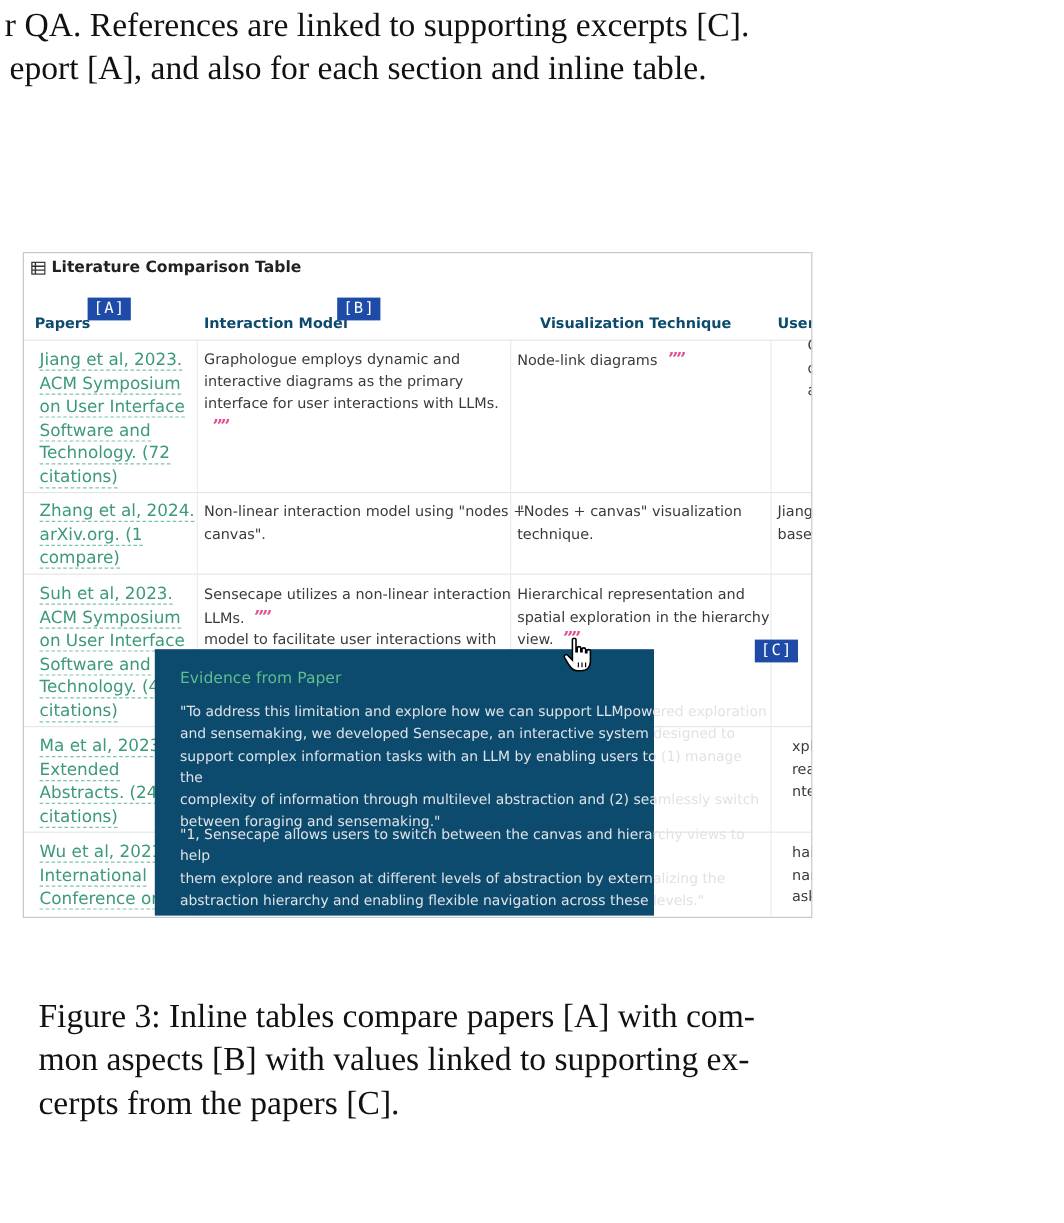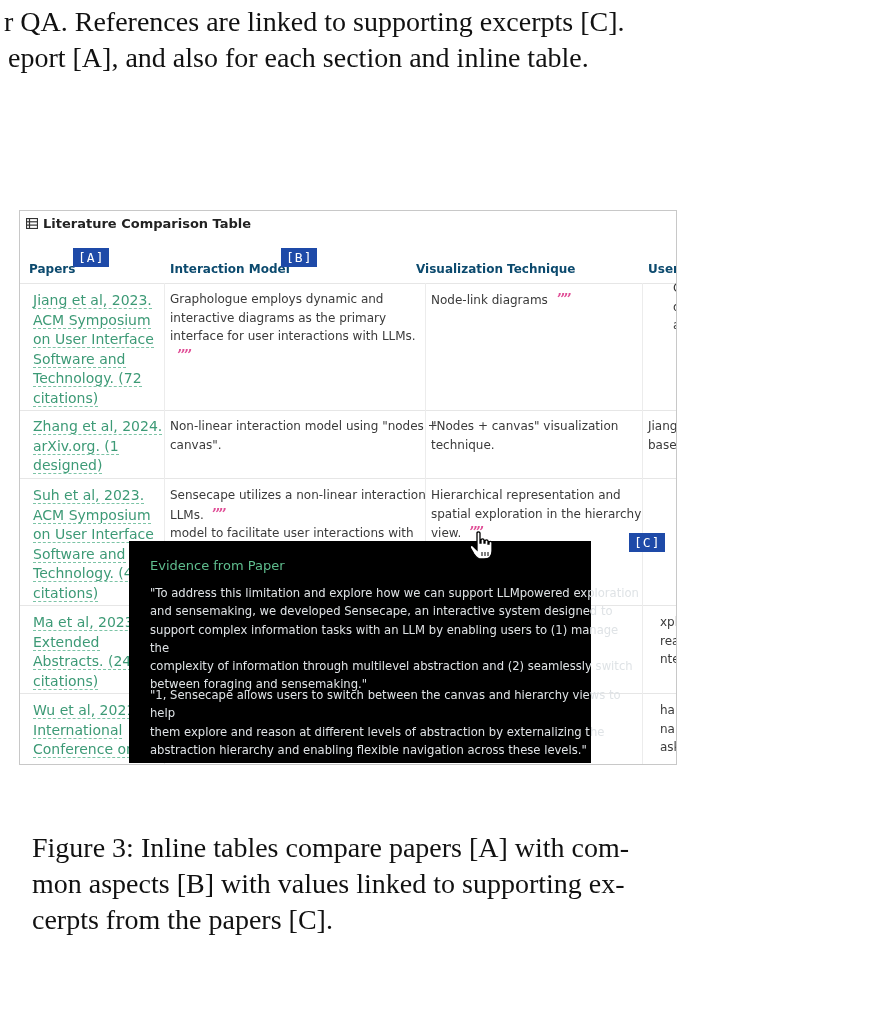--- a/index.html
+++ b/index.html
@@ -14,21 +14,21 @@
   .panel-title { position:absolute; left:6px; top:5px; font-size:13px; font-weight:600; color:#222; display:flex; align-items:center; gap:5px; }
   .tbl-icon { width:12px; height:11px; display:inline-block; }
   .col-head { position:absolute; top:51px; font-size:12px; font-weight:600; color:#0c4a6e; white-space:nowrap; }
   .tag { position:absolute; background:#1e4aa8; color:#fff; font-family:"DejaVu Sans Mono","Liberation Mono",monospace; font-size:13px; padding:0 5px; height:19px; line-height:19px; letter-spacing:1px; }
   .rowline { position:absolute; left:0; right:0; height:1px; background:#e6e6e6; }
   .vline { position:absolute; width:1px; background:#ececec; }
   .cell { position:absolute; font-size:12px; line-height:18.5px; color:#3a3a3a; }
   .paper-link { position:absolute; font-size:14px; line-height:19.5px; color:#3d9a76; }
   .paper-link span { border-bottom:1px dashed #7cc4a6; }
   .quote { color:#e04d96; font-weight:bold; font-family:"DejaVu Serif",serif; font-size:15px; letter-spacing:-2px; }
-  .tooltip { position:absolute; left:109px; top:330px; width:462px; height:222px; background:#000000; color:#e7eaec; }
+  .tooltip { position:absolute; left:109px; top:330px; width:416px; height:222px; background:#0c4a6e; color:#e7eaec; }
   .tooltip .tt-title { position:absolute; left:21px; top:17px; font-size:13px; color:#5fbd8e; }
   .tooltip .tt-p { position:absolute; left:21px; width:490px; font-size:11.6px; line-height:18.3px; color:#dfe3e6; }
   .cursor { position:absolute; left:449px; top:320px; width:26px; height:30px; }
 </style>
 </head>
 <body>
 
 <div class="top-text serif">
   <div style="left:-8px; top:4px;">r QA. References are linked to supporting excerpts [C].</div>
   <div style="left:-4px; top:40px;">eport [A], and also for each section and inline table.</div>
@@ -42,21 +42,21 @@
       <line x1="0.5" y1="7.1" x2="11.5" y2="7.1" stroke="#333" stroke-width="1.2"></line>
       <line x1="3.5" y1="0.5" x2="3.5" y2="10.5" stroke="#333" stroke-width="1.2"></line>
     </svg>
     <span>Literature Comparison Table</span>
   </div>
 
   <div class="col-head" style="left:9px;">Papers</div>
   <div class="tag" style="left:53px; top:37px;">[A]</div>
   <div class="col-head" style="left:150px;">Interaction Model</div>
   <div class="tag" style="left:261px; top:37px;">[B]</div>
-  <div class="col-head" style="left:396px;">Visualization Technique</div>
+  <div class="col-head" style="left:430px;">Visualization Technique</div>
   <div class="col-head" style="left:628px;">User</div>
 
   <div class="rowline" style="top:72px;"></div>
   <div class="rowline" style="top:199px;"></div>
   <div class="rowline" style="top:267px;"></div>
   <div class="rowline" style="top:394px;"></div>
   <div class="rowline" style="top:482px;"></div>
   <div class="vline" style="left:144px; top:72px; height:481px;"></div>
   <div class="vline" style="left:405px; top:72px; height:258px;"></div>
   <div class="vline" style="left:622px; top:72px; height:481px;"></div>
@@ -81,21 +81,21 @@
   </div>
   <div class="cell" style="left:628px; top:68px;margin-left:25px;">
     <div>Grap</div>
     <div>diagr</div>
     <div>adjus</div>
   </div>
 
   <div class="paper-link" style="left:13px; top:206px;">
     <span>Zhang et al, 2024.</span><br>
     <span>arXiv.org. (1</span><br>
-    <span>designed)</span>
+    <span>compare)</span>
   </div>
   <div class="cell" style="left:150px; top:206px;">
     <div>Non-linear interaction model using "nodes +</div>
     <div>canvas".</div>
   </div>
   <div class="cell" style="left:411px; top:206px;">
     <div>"Nodes + canvas" visualization</div>
     <div>technique.</div>
   </div>
   <div class="cell" style="left:628px; top:206px;">

